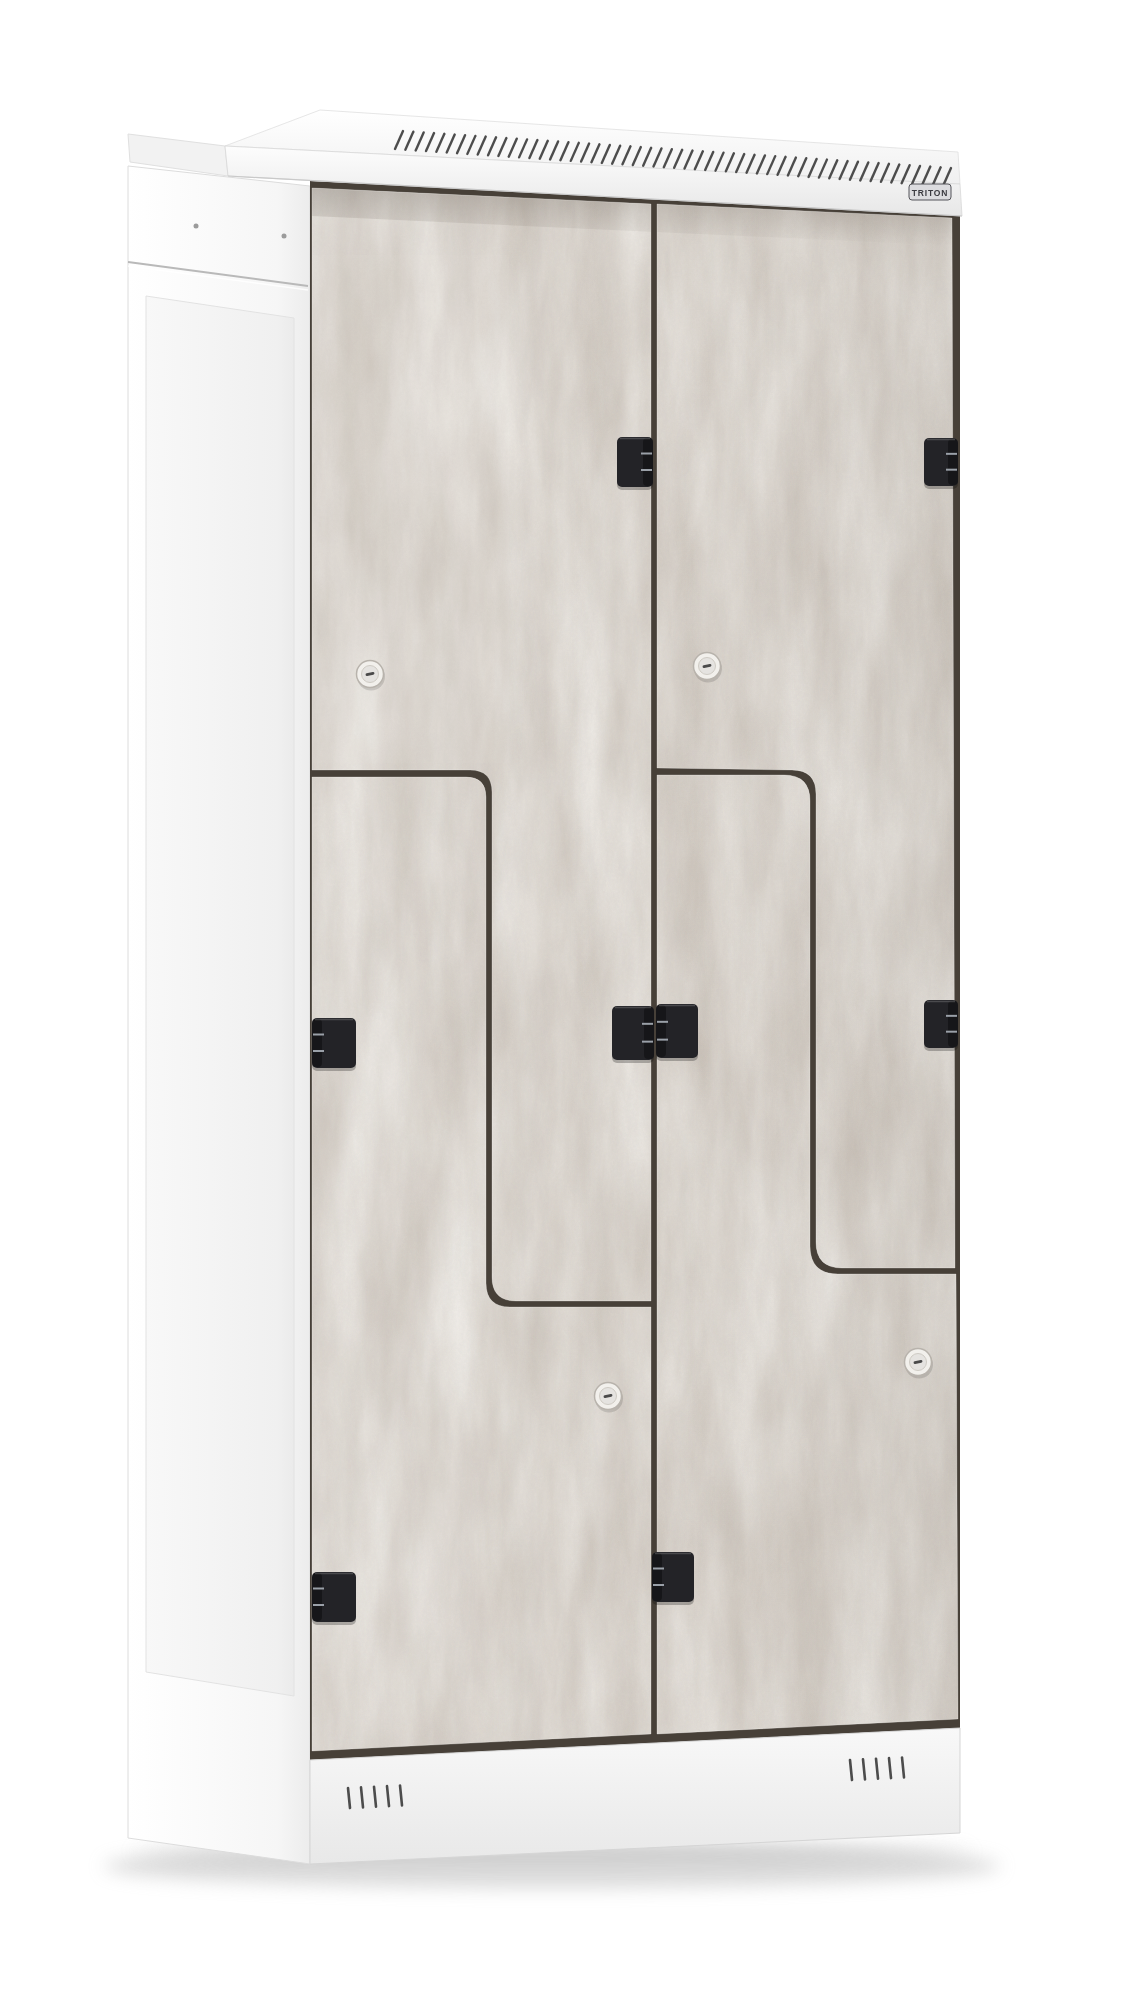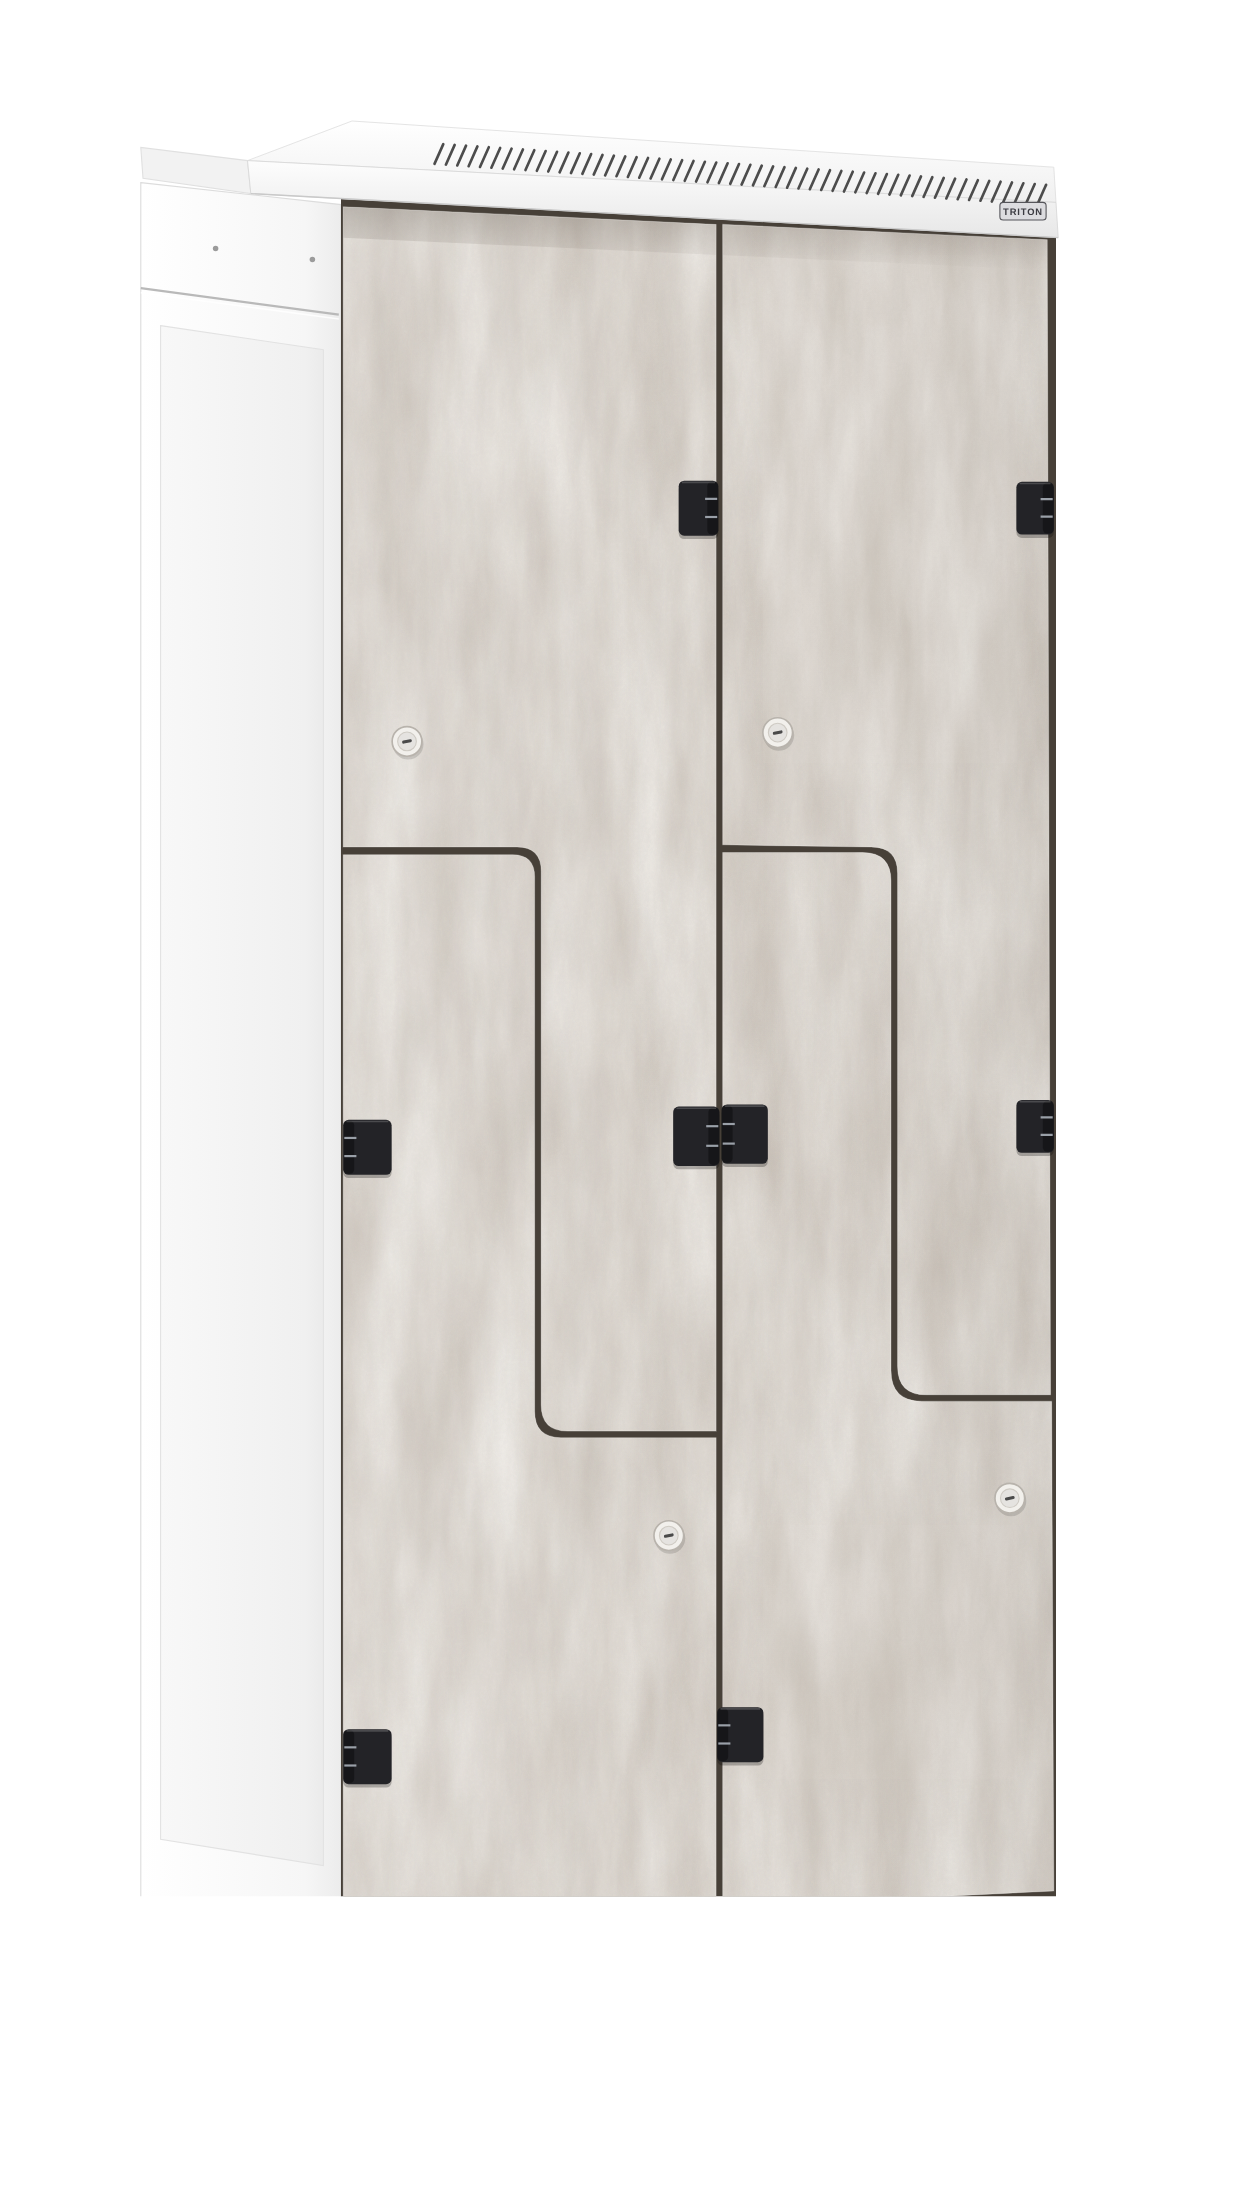--- a/index.html
+++ b/index.html
@@ -1,16 +1,16 @@
 <!DOCTYPE html>
 <html style="--background: #ffffff; --cabinet-body: #f6f6f6; --door-base: #c9c1b8; --door-light: #ddd7cf; --door-dark: #a9a196; --cut-gap: #474038; --hinge-black: #232327; --hinge-knuckle: #9aa0a8; --lock-face: #f2f0ec; --lock-slot: #4a4a4a; --vent-slot: #4c4c4c; --badge-plate: #dcdcdf; --badge-text: #3b3b41; --floor-shadow: #bdbdbd;"><head>
 <meta charset="utf-8">
 <style>
   html,body{margin:0;padding:0;background:var(--background,#fff);}
-  .canvas{position:relative;width:1125px;height:1724px;background:var(--background,#fff);overflow:hidden;
+  .canvas{position:relative;width:1125px;height:2000px;background:var(--background,#fff);overflow:hidden;
           font-family:"Liberation Sans",sans-serif;text-align:right;}
   svg{position:absolute;left:0;top:0;}
   .door-base{fill:var(--door-base,#c9c1b8);}
   .backdrop{fill:var(--cut-gap,#474038);}
   .hinge-body{fill:var(--hinge-black,#232327);}
   .knuckle{stroke:var(--hinge-knuckle,#9aa0a8);stroke-width:2;}
   .lock-face{fill:var(--lock-face,#f2f0ec);stroke:#b8b3ac;stroke-width:1.5;}
   .lock-slot{fill:var(--lock-slot,#4a4a4a);}
   .vent{stroke:var(--vent-slot,#4c4c4c);stroke-width:2.4;stroke-linecap:round;}
   .vent-b{stroke:var(--vent-slot,#4c4c4c);stroke-width:2.6;stroke-linecap:round;}

